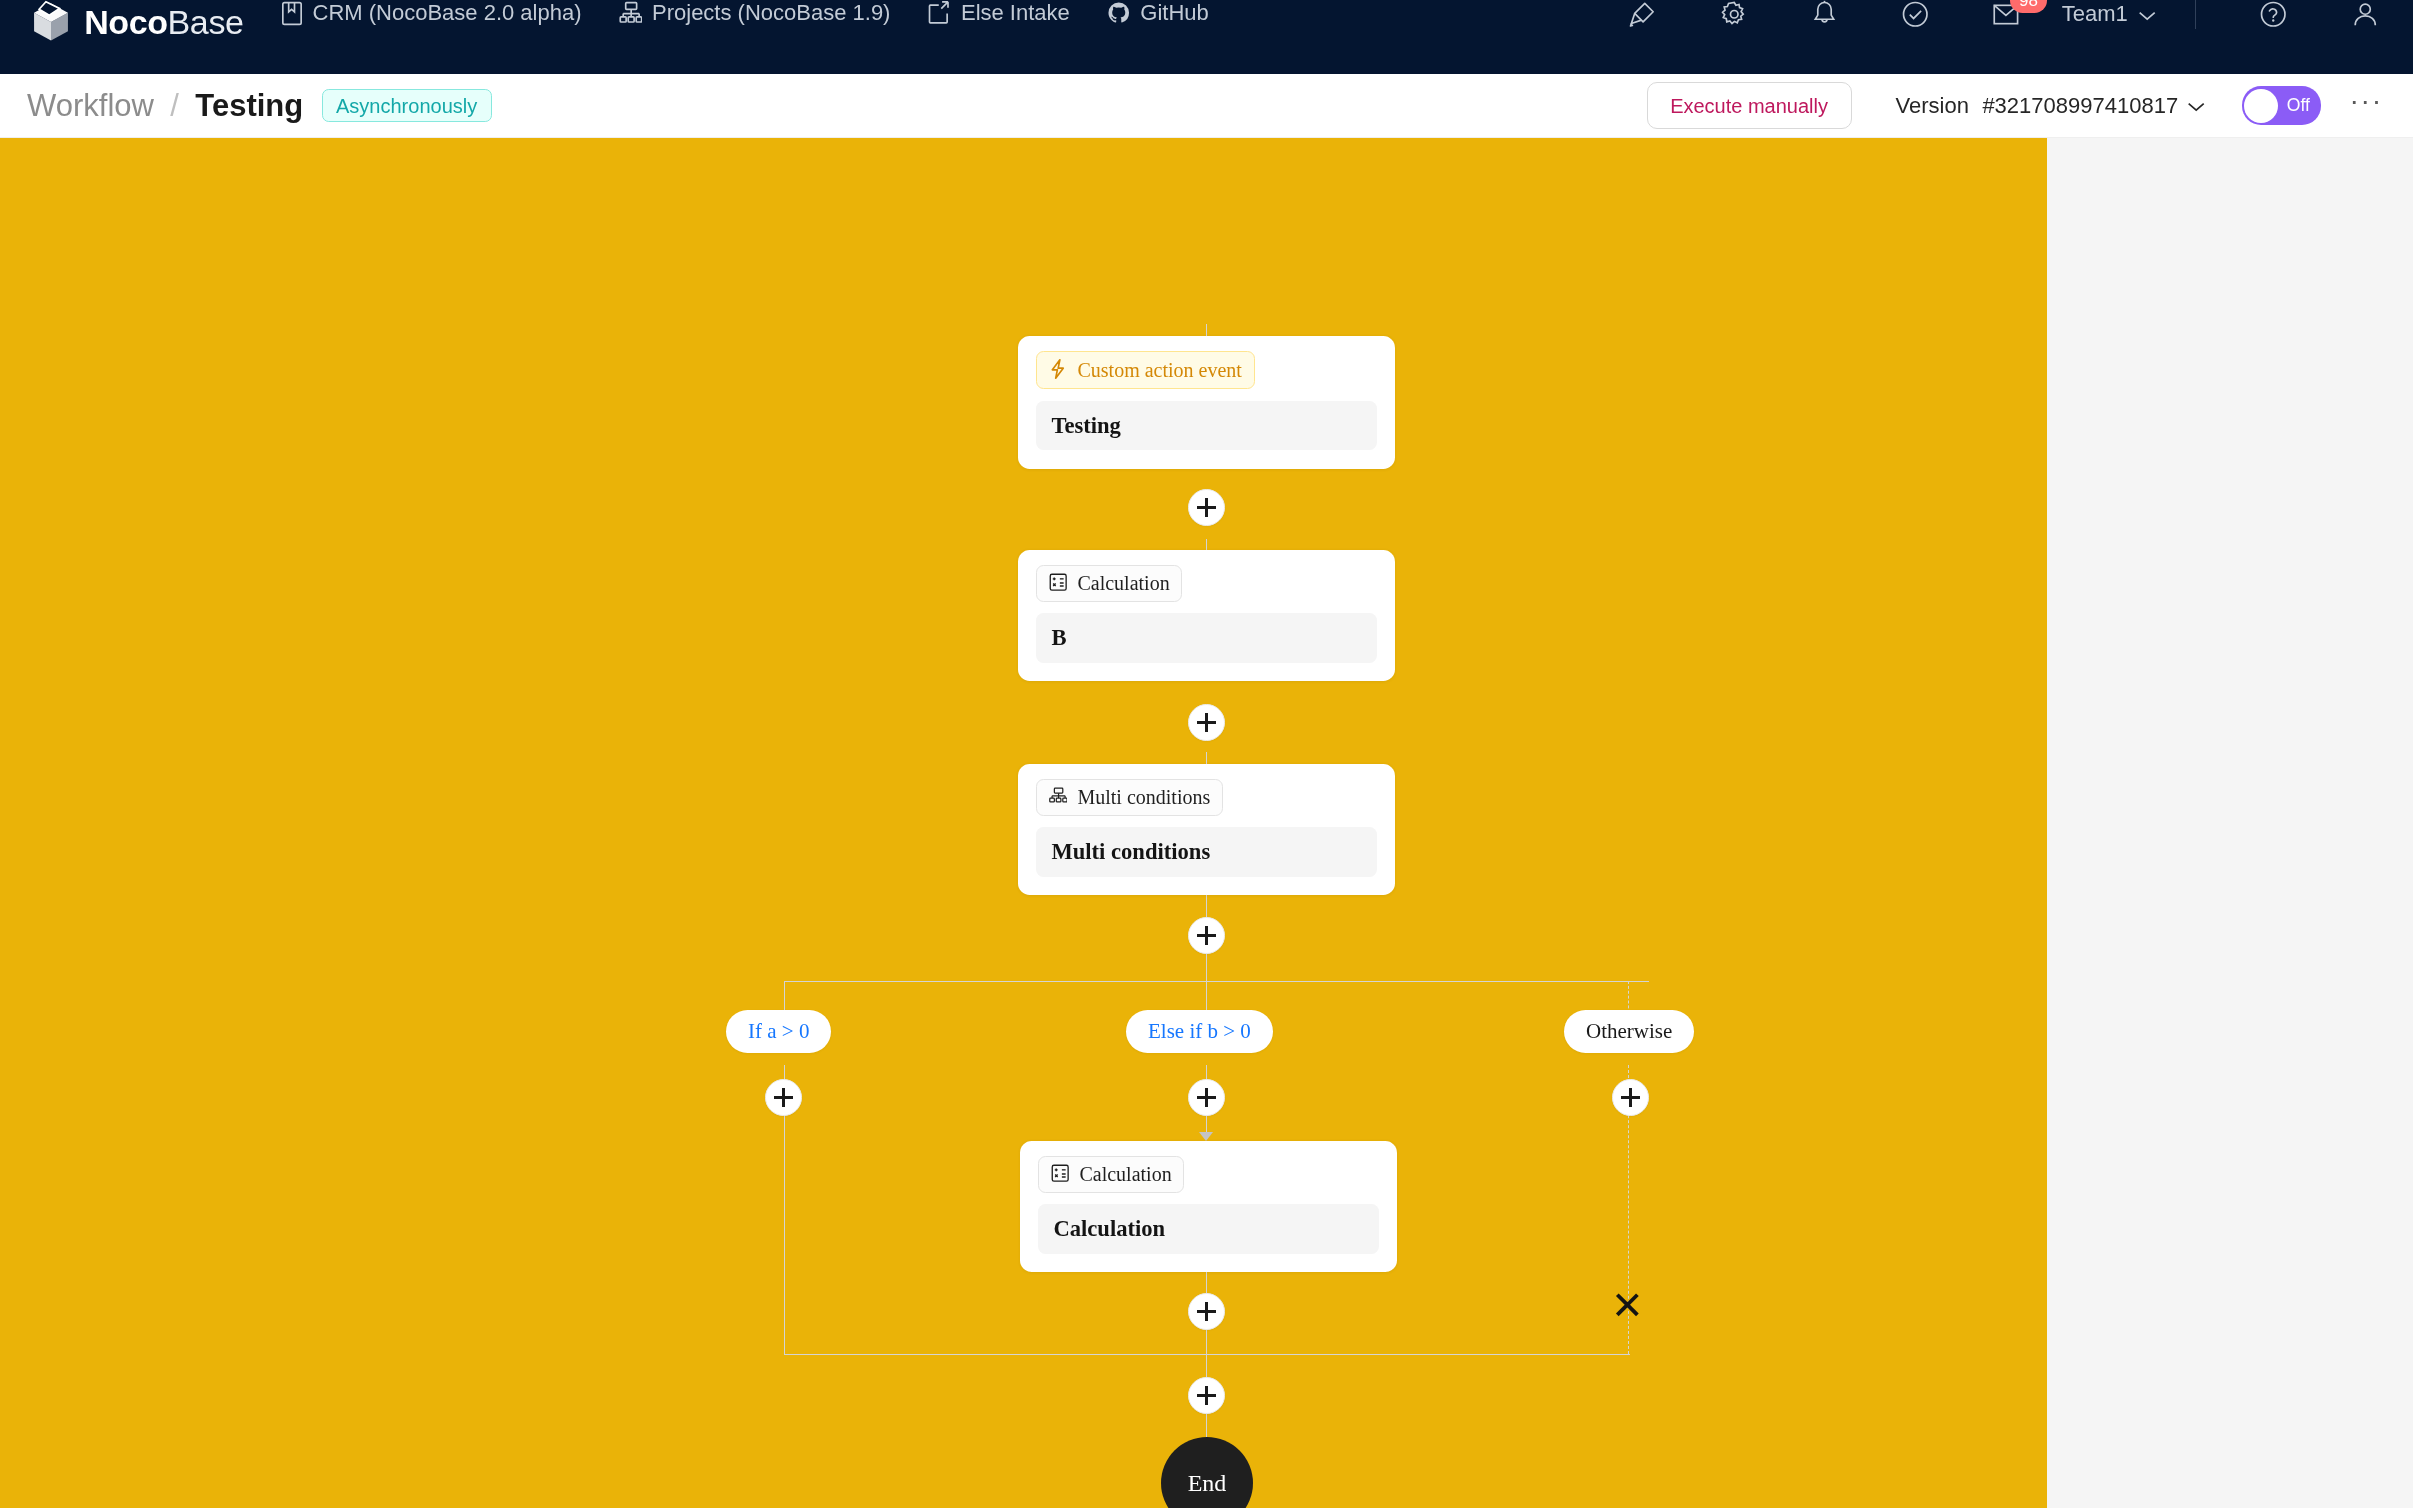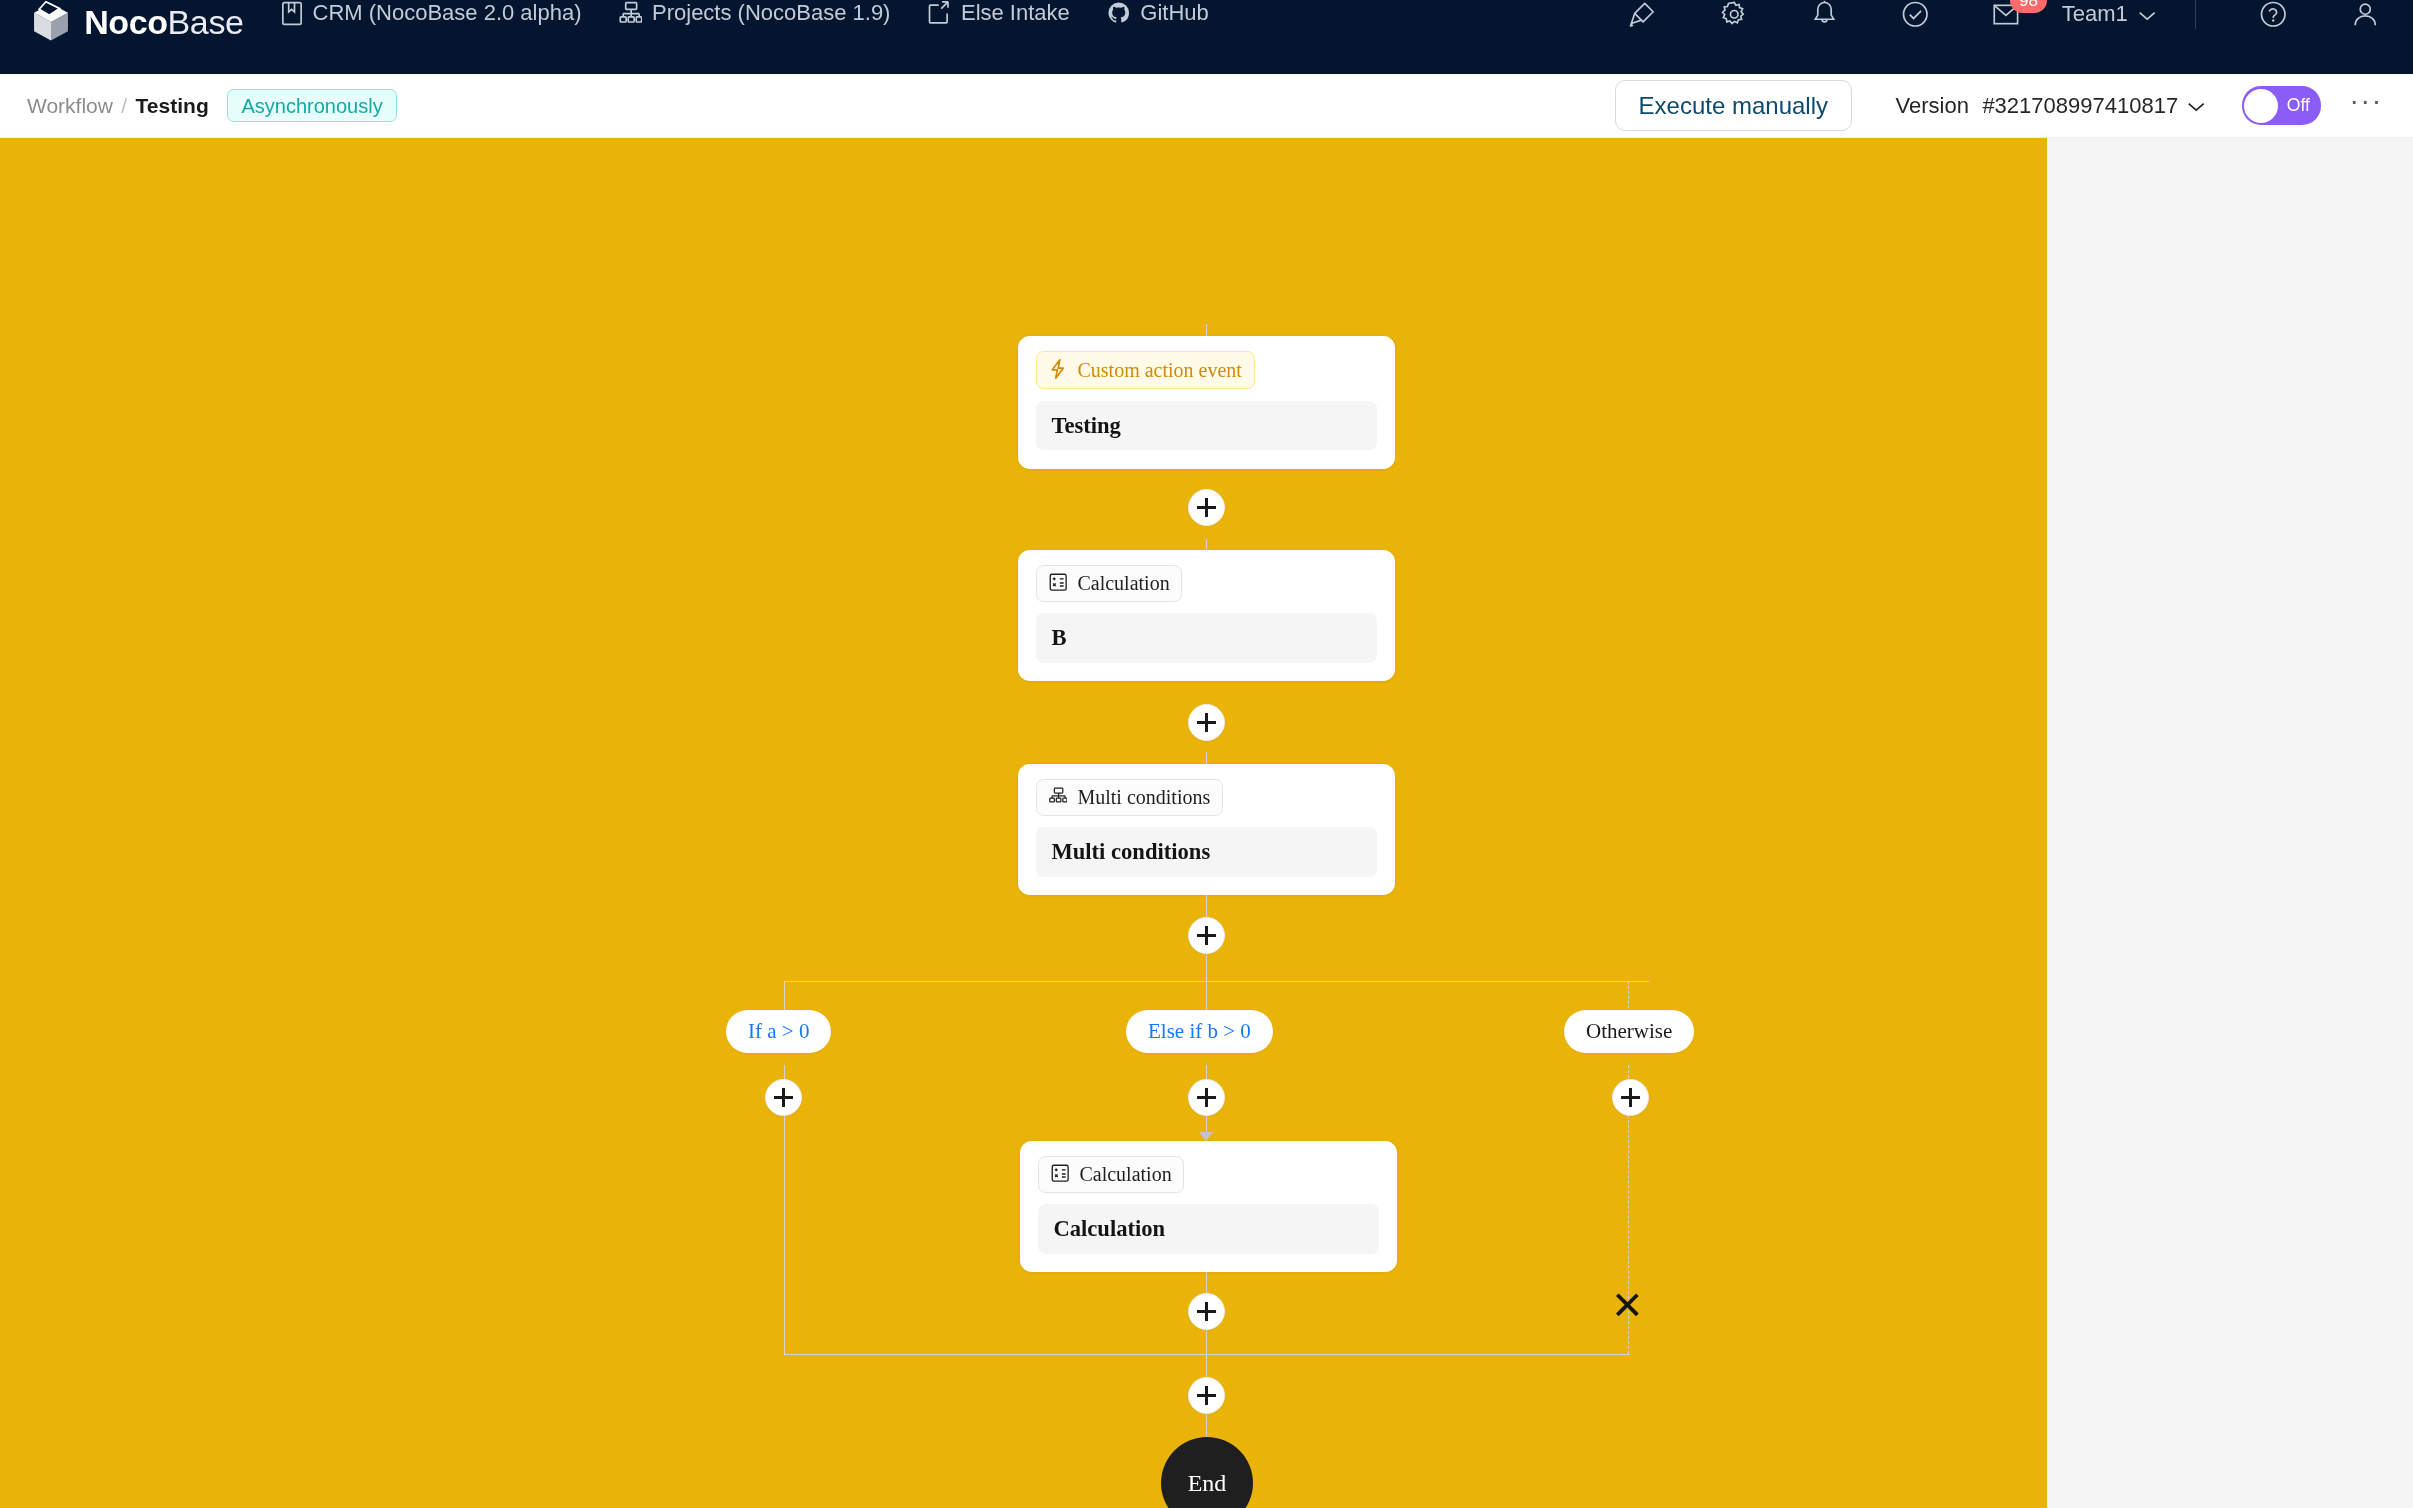--- a/index.html
+++ b/index.html
@@ -49,33 +49,33 @@
   .nav-divider { width: 0.8px; height: 28.5px; background: #30405a; }
 
   
   .subheader {
     height: 64px;
     background: #fff;
     border-bottom: 0.8px solid #efefef;
     display: flex; align-items: center;
     padding: 0 30px 0 27px;
   }
-  .breadcrumb { font-size: 21px; color: #8c8c8c; display: flex; align-items: center; gap: 0; }
+  .breadcrumb { font-size: 31px; color: #8c8c8c; display: flex; align-items: center; gap: 8px; }
   .breadcrumb .crumb-link { color: #8c8c8c; cursor: pointer; }
   .breadcrumb .sep { color: #bfbfbf; margin: 0 8.4px; }
   .breadcrumb .crumb-current { color: #1a1a1a; font-weight: 700; }
   .async-tag {
     margin-left: 18.4px;
     background: #e6fffb; border: 0.8px solid #87e8de; color: #13a8a8;
     font-size: 20px; border-radius: 6.7px; padding: 5.9px 13.4px; line-height: 1;
   }
   .sub-right { margin-left: auto; display: flex; align-items: center; gap: 0; }
   .exec-btn {
     border: 0.8px solid #d9d9d9; background: #fff; border-radius: 10px;
-    font-size: 24px; color: #0c4a6e; padding: 12.6px 22.6px; cursor: pointer;
+    font-size: 20px; color: #be185d; padding: 12.6px 22.6px; cursor: pointer;
     font-family: inherit; line-height: 1;
   }
   .version-wrap { display: flex; align-items: center; gap: 13.4px; margin-left: 44px; font-size: 22px; color: #262626; }
   .version-label { color: #262626; }
   .version-value { display: flex; align-items: center; gap: 8.4px; cursor: pointer; color: #262626; text-align: right; }
   .chev-down { display: inline-block; }
   .toggle {
     margin-left: 37px;
     width: 79px; height: 39px; border-radius: 19px; background: #8b5cf6;
     position: relative; cursor: pointer; display: flex; align-items: center;

